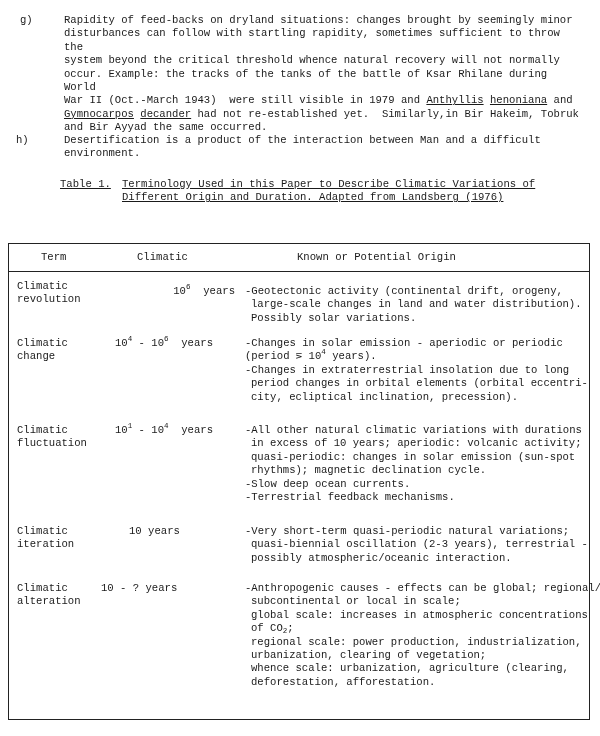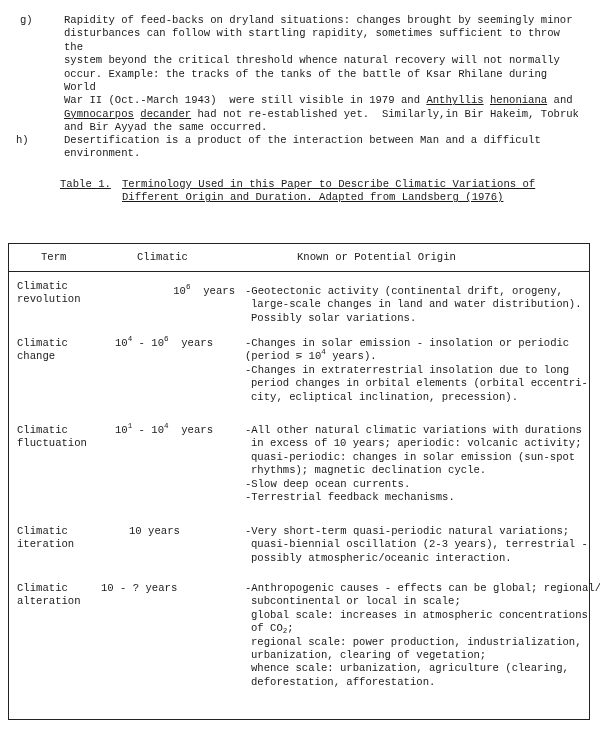--- a/index.html
+++ b/index.html
@@ -89,21 +89,21 @@
 
   <div class="row" style="top:93px; height:75px;">
     <div class="cell term">
       <div>Climatic</div>
       <div>change</div>
     </div>
     <div class="cell dur" style="left:106px;">
       <span>10</span><sup>4</sup><span style="white-space:pre;"> - </span><span>10</span><sup>6</sup>&nbsp;&nbsp;<span>years</span>
     </div>
     <div class="cell origin">
-      <span class="line">-Changes in solar emission - insolation or periodic</span>
+      <span class="line">-Changes in solar emission - aperiodic or periodic</span>
       <span class="line"><span>(period ⋝ 10</span><sup>4</sup><span> years).</span></span>
       <span class="line">-Changes in extraterrestrial insolation due to long</span>
       <span class="line ind"> period changes in orbital elements (orbital eccentri-</span>
       <span class="line ind"> city, ecliptical inclination, precession).</span>
     </div>
   </div>
 
   <div class="row" style="top:180px; height:85px;">
     <div class="cell term">
       <div>Climatic</div>

